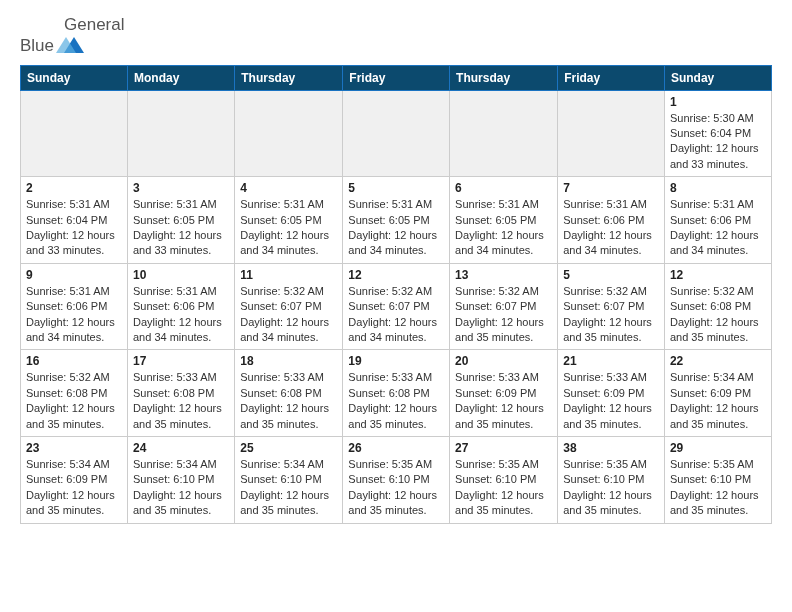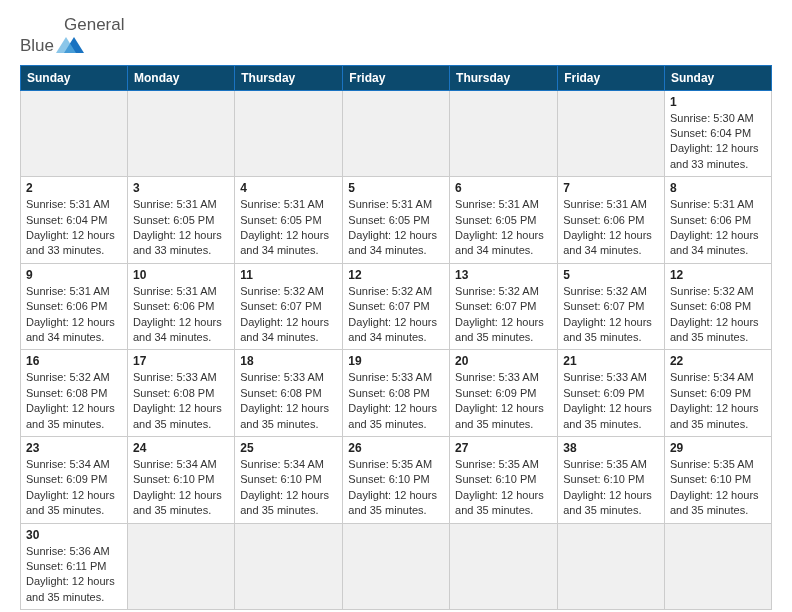--- a/index.html
+++ b/index.html
@@ -293,28 +293,14 @@
 Sunset: 6:10 PM
 Daylight: 12 hours and 35 minutes.</div>
         </td>
         <td>
           <span class="day-num">29</span>
           <div class="day-info" style="white-space: pre-line;">Sunrise: 5:35 AM
 Sunset: 6:10 PM
 Daylight: 12 hours and 35 minutes.</div>
         </td>
       </tr>
-      <tr>
-        <td>
-          <span class="day-num">30</span>
-          <div class="day-info" style="white-space: pre-line;">Sunrise: 5:36 AM
-Sunset: 6:11 PM
-Daylight: 12 hours and 35 minutes.</div>
-        </td>
-        <td class="empty"></td>
-        <td class="empty"></td>
-        <td class="empty"></td>
-        <td class="empty"></td>
-        <td class="empty"></td>
-        <td class="empty"></td>
-      </tr>
     </tbody>
 </table>
 
 </body></html>

